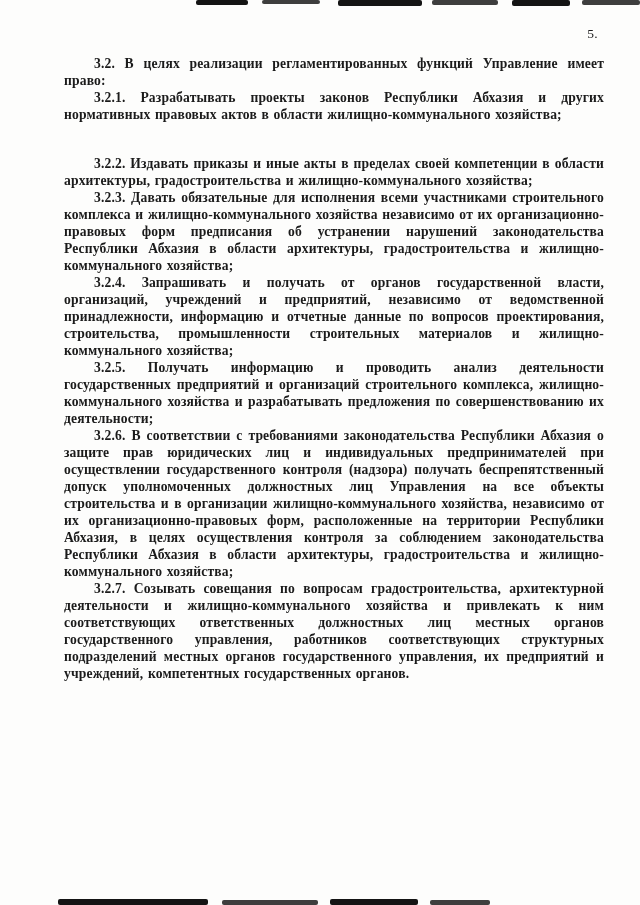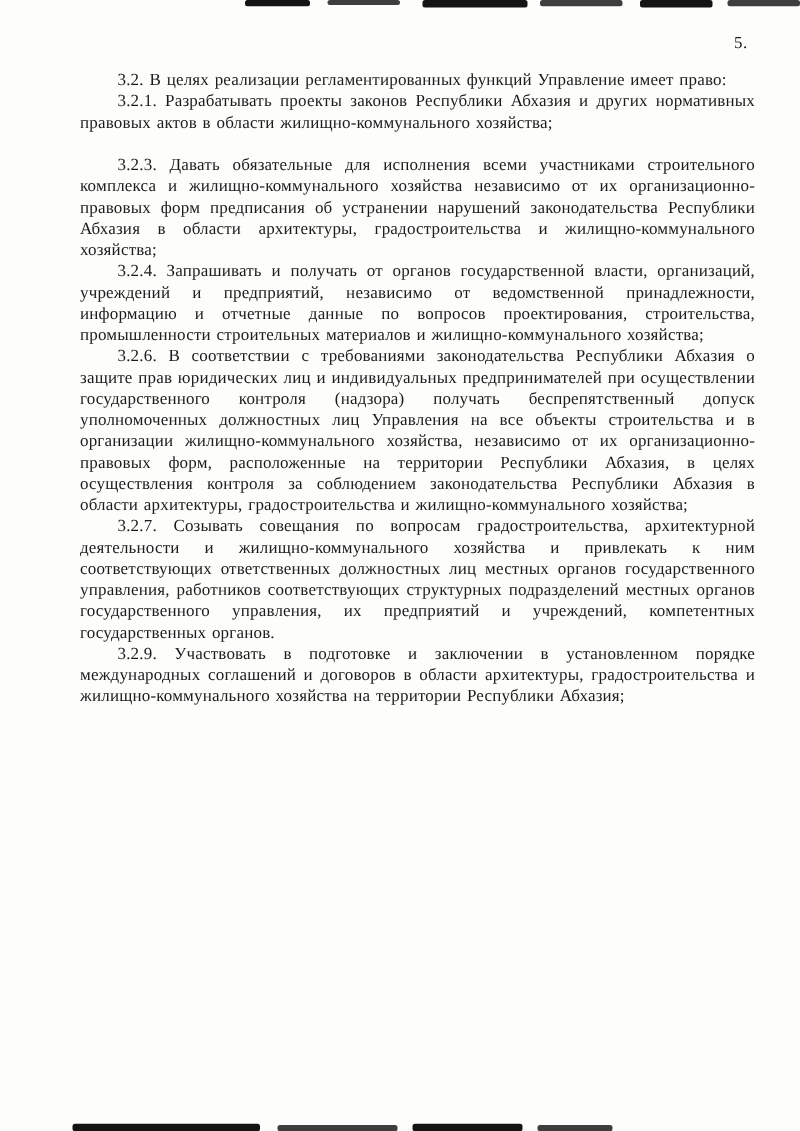--- a/index.html
+++ b/index.html
@@ -29,23 +29,24 @@
     left: 64px;
     right: 36px;
     font-size: 13.6px;
     line-height: 17px;
     text-align: justify;
     letter-spacing: 0.15px;
     word-spacing: 1px;
   }
   .para {
     text-indent: 30px;
+    font-weight: bold;
   }
   .space-after {
-    margin-bottom: 17px;
+    margin-bottom: 32px;
   }
   
   .artifact {
     position: absolute;
     background: #141414;
     border-radius: 2px;
   }
   .artifact.soft { opacity: 0.82; }
 </style>
 </head>
@@ -58,25 +59,26 @@
   <span class="artifact" style="left:338px; top:0; width:84px; height:6px;"></span>
   <span class="artifact soft" style="left:432px; top:0; width:66px; height:5px;"></span>
   <span class="artifact" style="left:512px; top:0; width:58px; height:6px;"></span>
   <span class="artifact soft" style="left:582px; top:0; width:58px; height:5px;"></span>
 
   <div class="page-number">5.</div>
 
   <div class="content">
     <p class="para">3.2. В целях реализации регламентированных функций Управление имеет право:</p>
     <p class="para space-after">3.2.1. Разрабатывать проекты законов Республики Абхазия и других нормативных правовых актов в области жилищно-коммунального хозяйства;</p>
+    <p class="para">3.2.2. Издавать приказы и иные акты в пределах своей компетенции в области архитектуры, градостроительства и жилищно-коммунального хозяйства;</p>
     <p class="para">3.2.3. Давать обязательные для исполнения всеми участниками строительного комплекса и жилищно-коммунального хозяйства независимо от их организационно-правовых форм предписания об устранении нарушений законодательства Республики Абхазия в области архитектуры, градостроительства и жилищно-коммунального хозяйства;</p>
     <p class="para">3.2.4. Запрашивать и получать от органов государственной власти, организаций, учреждений и предприятий, независимо от ведомственной принадлежности, информацию и отчетные данные по вопросов проектирования, строительства, промышленности строительных материалов и жилищно-коммунального хозяйства;</p>
+    <p class="para">3.2.5. Получать информацию и проводить анализ деятельности государственных предприятий и организаций строительного комплекса, жилищно-коммунального хозяйства и разрабатывать предложения по совершенствованию их деятельности;</p>
     <p class="para">3.2.6. В соответствии с требованиями законодательства Республики Абхазия о защите прав юридических лиц и индивидуальных предпринимателей при осуществлении государственного контроля (надзора) получать беспрепятственный допуск уполномоченных должностных лиц Управления на все объекты строительства и в организации жилищно-коммунального хозяйства, независимо от их организационно-правовых форм, расположенные на территории Республики Абхазия, в целях осуществления контроля за соблюдением законодательства Республики Абхазия в области архитектуры, градостроительства и жилищно-коммунального хозяйства;</p>
     <p class="para">3.2.7. Созывать совещания по вопросам градостроительства, архитектурной деятельности и жилищно-коммунального хозяйства и привлекать к ним соответствующих ответственных должностных лиц местных органов государственного управления, работников соответствующих структурных подразделений местных органов государственного управления, их предприятий и учреждений, компетентных государственных органов.</p>
-    <p class="para">3.2.9. Участвовать в подготовке и заключении в установленном порядке международных соглашений и договоров в области архитектуры, градостроительства и жилищно-коммунального хозяйства на территории Республики Абхазия;</p>
   </div>
 
   <span class="artifact" style="left:58px; bottom:0; width:150px; height:6px;"></span>
   <span class="artifact soft" style="left:222px; bottom:0; width:96px; height:5px;"></span>
   <span class="artifact" style="left:330px; bottom:0; width:88px; height:6px;"></span>
   <span class="artifact soft" style="left:430px; bottom:0; width:60px; height:5px;"></span>
 
 </div>
 
 </body></html>

